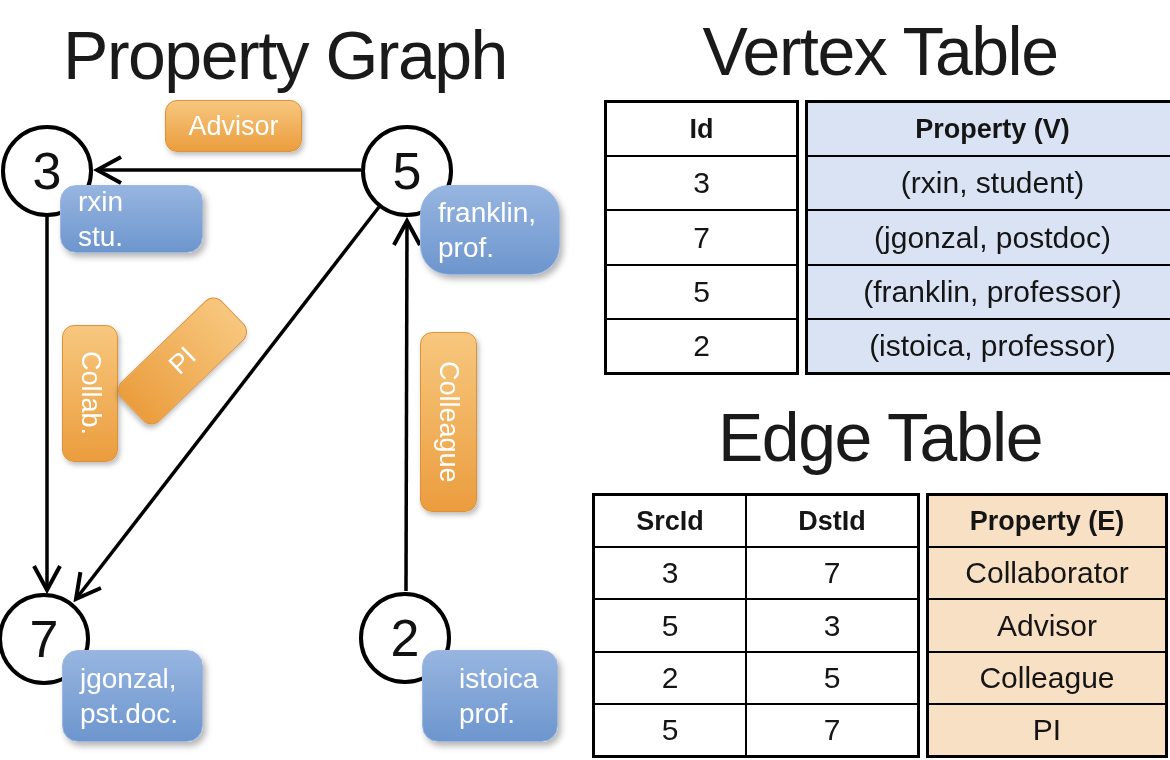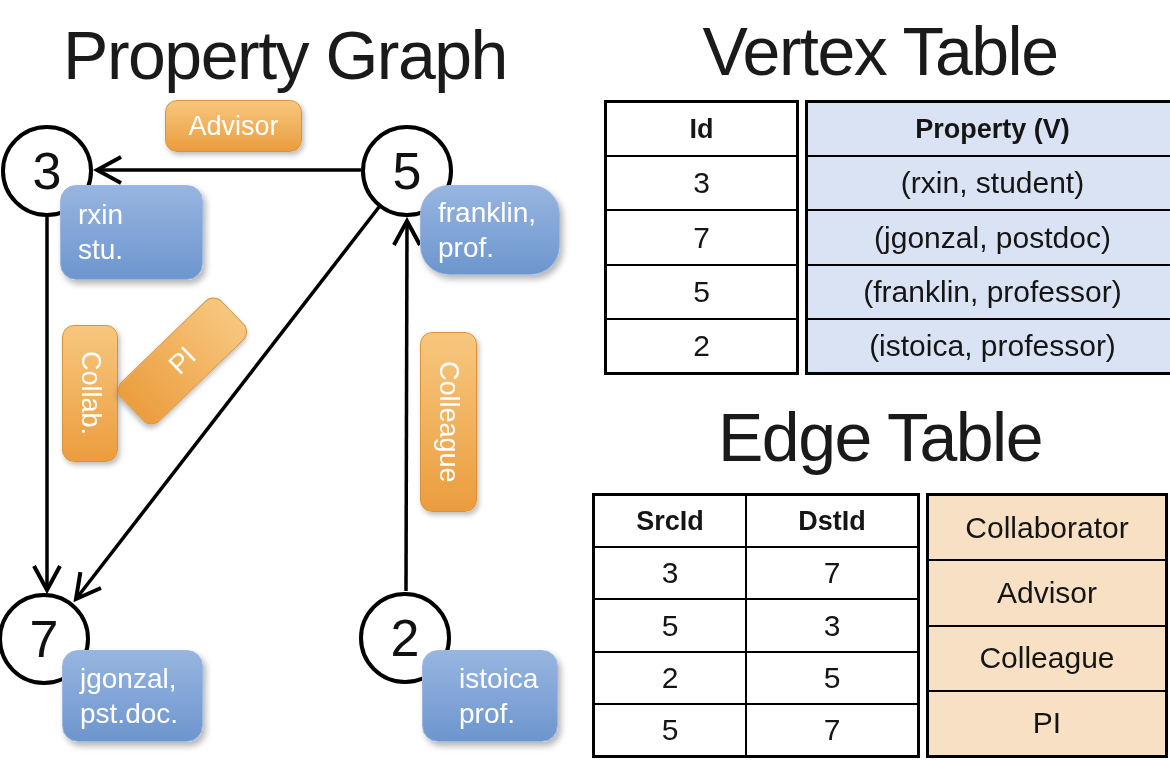--- a/index.html
+++ b/index.html
@@ -50,21 +50,21 @@
   
   .pbox {
     position:absolute; box-sizing:border-box;
     display:flex; flex-direction:column; justify-content:center;
     padding-left:17px; gap:3px;
     background:linear-gradient(180deg, var(--vertex-box-top,#97b5e0) 0%, var(--vertex-box-bottom,#6d96ce) 100%);
     border:1.5px solid var(--vertex-box-border,#9bb7e2);
     border-radius:16px; color:var(--label-text,#fff); font-size:28px; line-height:32px;
     box-shadow:3px 4px 6px rgba(90,90,90,.45);
   }
-  .rxin     { left:60px;  top:185px; width:143px; height:95px; }
+  .rxin     { left:60px;  top:185px; width:143px; height:68px; }
   .franklin { left:420px; top:185px; width:140px; height:90px;border-radius:29px; }
   .jgonzal  { left:62px;  top:650px; width:141px; height:92px;justify-content:center; }
   .istoica  { left:422px; top:650px; width:136px; height:92px;padding-left:36px; }
 
   
   .tgroup { position:absolute; display:flex; gap:6px; }
   .vtable { left:592px; top:100px; width:576px; height:275px;margin-left:12px; }
   .etable { left:592px; top:493px; width:576px; height:265px; }
   .tbl {
     box-sizing:border-box; border:3px solid var(--table-border,#000);
@@ -180,20 +180,21 @@
       <div class="trow2">
         <div class="c1">2</div>
         <div class="c2">5</div>
       </div>
       <div class="trow2">
         <div class="c1">5</div>
         <div class="c2">7</div>
       </div>
     </div>
     <div class="tbl propcol tan-col">
+      <div class="trow th">Property (E)</div>
       <div class="trow">Collaborator</div>
       <div class="trow">Advisor</div>
       <div class="trow">Colleague</div>
       <div class="trow">PI</div>
     </div>
   </div>
 
 </div>
 
 </body></html>

